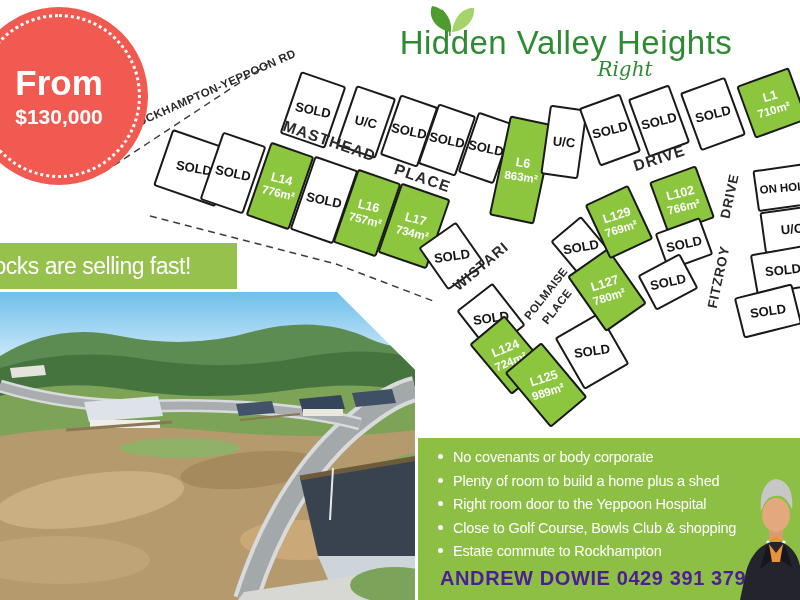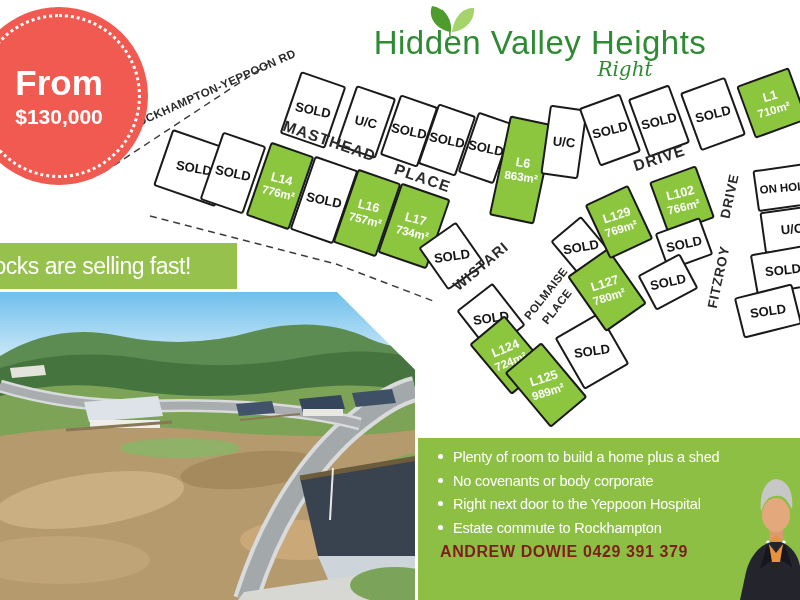--- a/index.html
+++ b/index.html
@@ -13,40 +13,40 @@
   
   .badge{position:absolute;left:-30px;top:7px;width:178px;height:178px;border-radius:50%;
          background:#f15a50;z-index:6;}
   .badge-ring{position:absolute;inset:7px;border:3px dotted #ffffff;border-radius:50%;}
   .badge-text{position:absolute;inset:0;display:flex;flex-direction:column;align-items:center;
               justify-content:center;color:#fff;font-weight:bold;line-height:1.1;}
   .badge-from{font-size:35px;}
   .badge-price{font-size:21px;margin-top:2px;white-space:nowrap;}
 
   
-  .title{position:absolute;left:320px;top:24px;width:440px;text-align:center;z-index:6;
+  .title{position:absolute;left:346px;top:24px;width:440px;text-align:center;z-index:6;
          font-size:33px;font-weight:500;color:#2e8b33;letter-spacing:.5px;}
   .subtitle{position:absolute;left:560px;top:57px;width:130px;text-align:center;z-index:6;
             font-family:"DejaVu Serif",serif;font-style:italic;font-size:20px;color:#2e8b33;}
   .leaf{position:absolute;left:424px;top:2px;z-index:7;}
 
   
   .banner{position:absolute;left:0;top:243px;width:237px;height:46px;background:#95c14c;
           z-index:5;overflow:hidden;}
   .banner span{display:block;margin-left:-26px;font-size:23px;letter-spacing:-0.5px;
                line-height:46px;color:#fff;white-space:nowrap;}
 
   
   .infobox{position:absolute;left:418px;top:438px;width:382px;height:162px;background:#8dbf45;z-index:5;}
   .infobox ul{list-style:none;margin:0;padding:11px 0 0 20px;}
   .infobox li{font-size:14.5px;font-weight:500;color:#fff;margin:0 0 7.5px 0;
               letter-spacing:-0.2px;white-space:nowrap;}
   .infobox li::before{content:"";display:inline-block;width:5px;height:5px;border-radius:50%;
               background:#fff;margin-right:10px;vertical-align:3px;}
-  .agent{font-size:16px;font-weight:bold;color:#7f1d1d;letter-spacing:.6px;margin:3px 0 0 22px;
+  .agent{font-size:20px;font-weight:bold;color:#4c1d95;letter-spacing:.6px;margin:3px 0 0 22px;
          white-space:nowrap;}
   .agent-figure{position:absolute;right:0;bottom:0;z-index:6;}
 </style>
 </head>
 <body>
 
 <div class="page">
 
   <svg class="photo" width="800" height="600" viewBox="0 0 800 600">
     <defs>
@@ -253,23 +253,24 @@
   </svg>
   <div class="title">Hidden Valley Heights</div>
   <div class="subtitle">Right</div>
 
   <div class="banner">
     <span>Blocks are selling fast!</span>
   </div>
 
   <div class="infobox">
     <ul id="features-list">
+        <li>No covenants or body corporate</li>
         <li>Plenty of room to build a home plus a shed</li>
-        <li>No covenants or body corporate</li>
-        <li>Right next door to the Yeppoon Hospital</li>
+        <li>Right room door to the Yeppoon Hospital</li>
+        <li>Close to Golf Course, Bowls Club &amp; shopping</li>
         <li>Estate commute to Rockhampton</li>
       </ul>
     <div class="agent">ANDREW DOWIE 0429 391 379</div>
     <svg class="agent-figure" width="78" height="150" viewBox="0 0 78 150">
       <path d="M39,61 C37,41 45,30 54,29 C65,30 72,41 70,59 C65,49 61,45 54,46 C45,46 42,53 39,61 Z" fill="#c7c7c7"></path>
       <rect x="47" y="77" width="14" height="13" fill="#d99c72"></rect>
       <ellipse cx="54" cy="65" rx="14" ry="17" fill="#e3a97d"></ellipse>
       <path d="M39,61 C38,45 45,34 54,33 C64,34 70,44 69,57 C64,48 60,44 54,45 C46,45 42,52 39,61 Z" fill="#c7c7c7"></path>
       <polygon points="41,97 54,85 67,97 61,111 47,111" fill="#e8923e"></polygon>
       <path d="M45,91 L54,101 L63,91" stroke="#ffffff" stroke-width="3" fill="none"></path>

